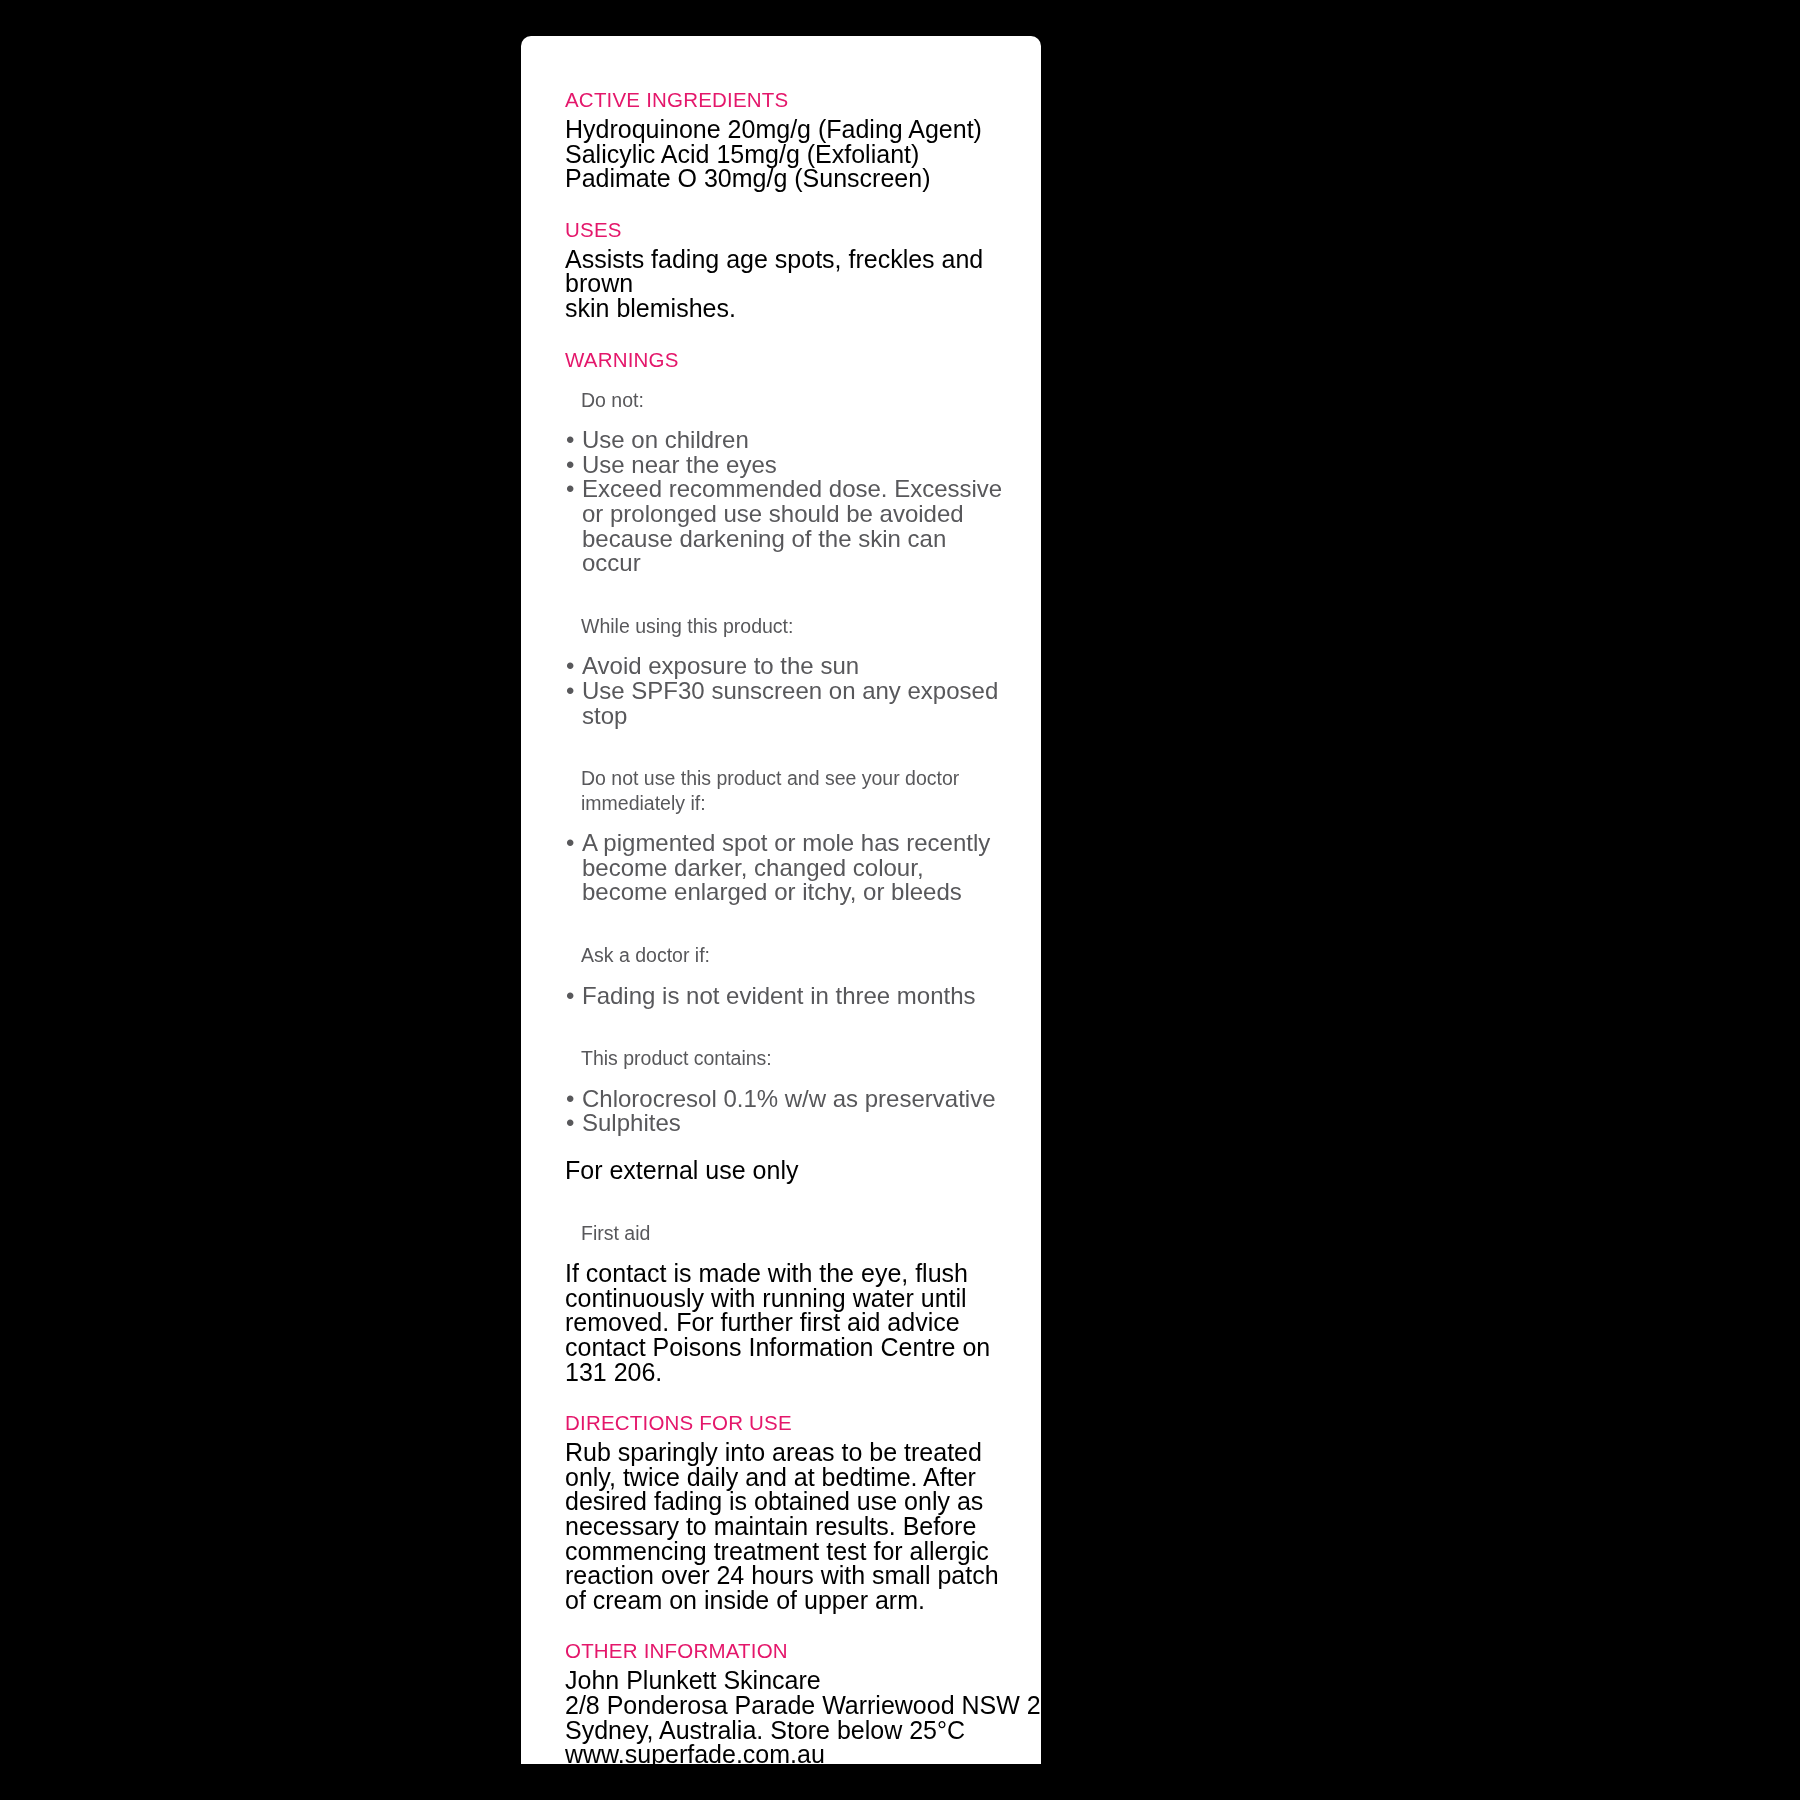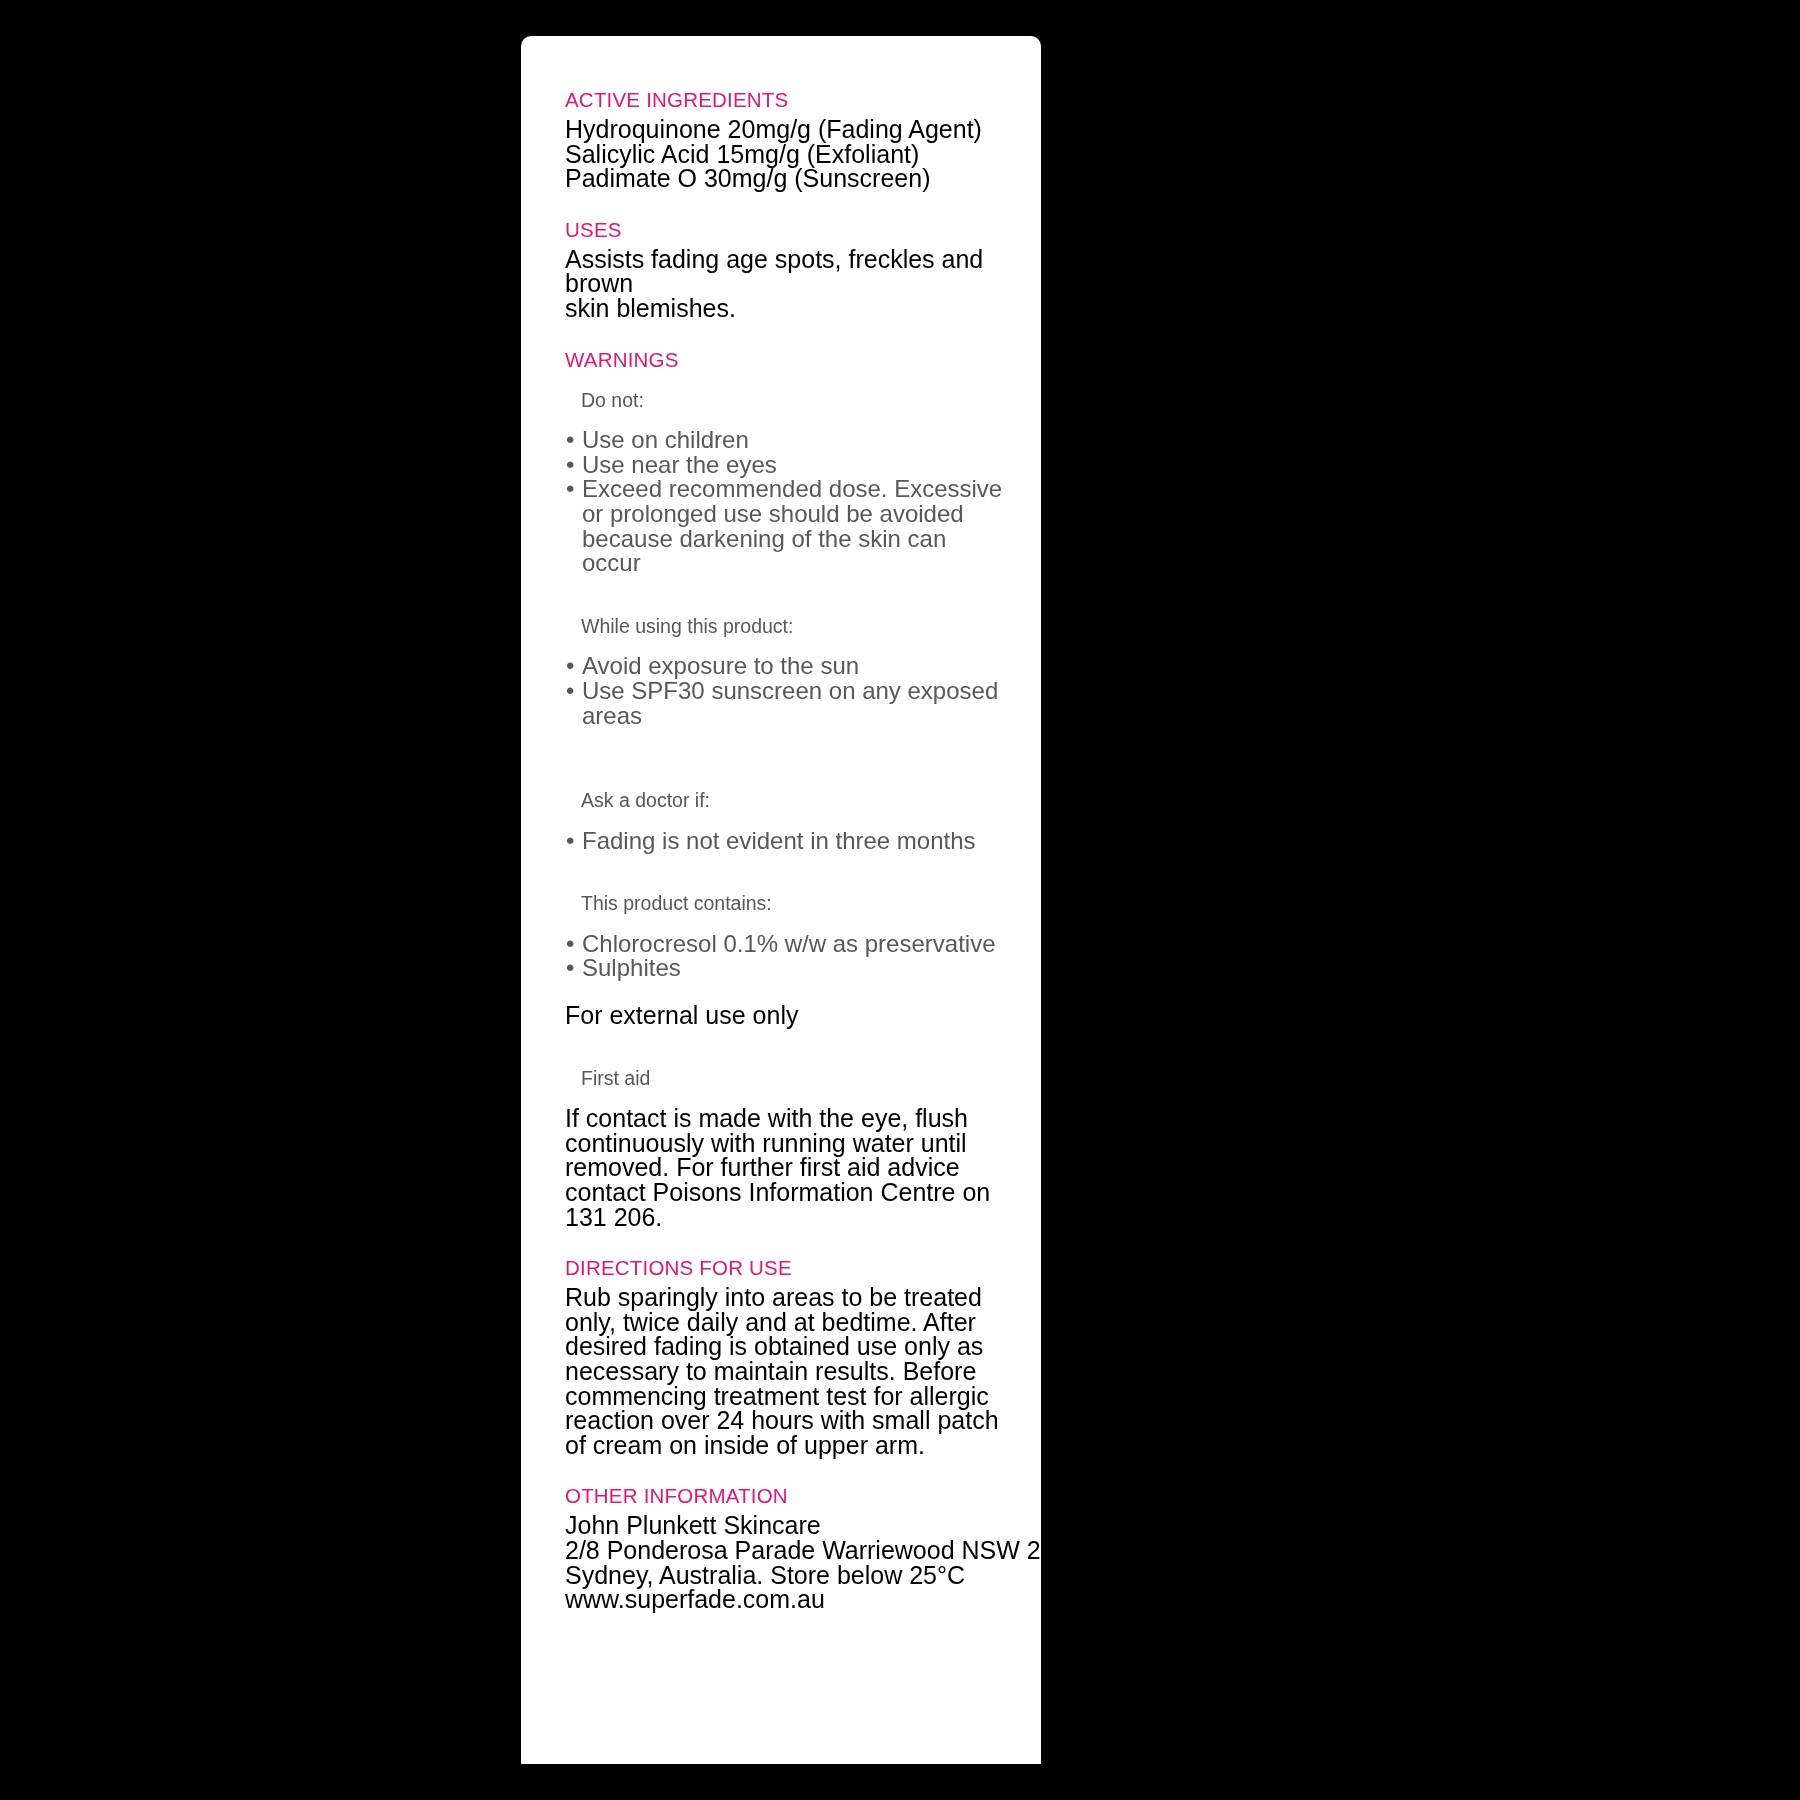--- a/index.html
+++ b/index.html
@@ -110,26 +110,32 @@
           <li>Exceed recommended dose. Excessive or prolonged use should be avoided because darkening of the skin can occur</li>
         </ul>
       </div>
 
       <div class="gap-sm"></div>
 
       <div class="block">
         <div class="subhead">While using this product:</div>
         <ul class="bullets">
           <li>Avoid exposure to the sun</li>
-          <li>Use SPF30 sunscreen on any exposed areas</li>
+          <li>Use SPF30 sunscreen on any exposed stop</li>
         </ul>
       </div>
 
       <div class="gap-sm"></div>
 
+      <div class="block">
+        <div class="subhead">Do not use this product and see your doctor immediately if:</div>
+        <ul class="bullets">
+          <li>A pigmented spot or mole has recently become darker, changed colour, become enlarged or itchy, or bleeds</li>
+        </ul>
+      </div>
 
       <div class="gap-sm"></div>
 
       <div class="block">
         <div class="subhead">Ask a doctor if:</div>
         <ul class="bullets">
           <li>Fading is not evident in three months</li>
         </ul>
       </div>
 

